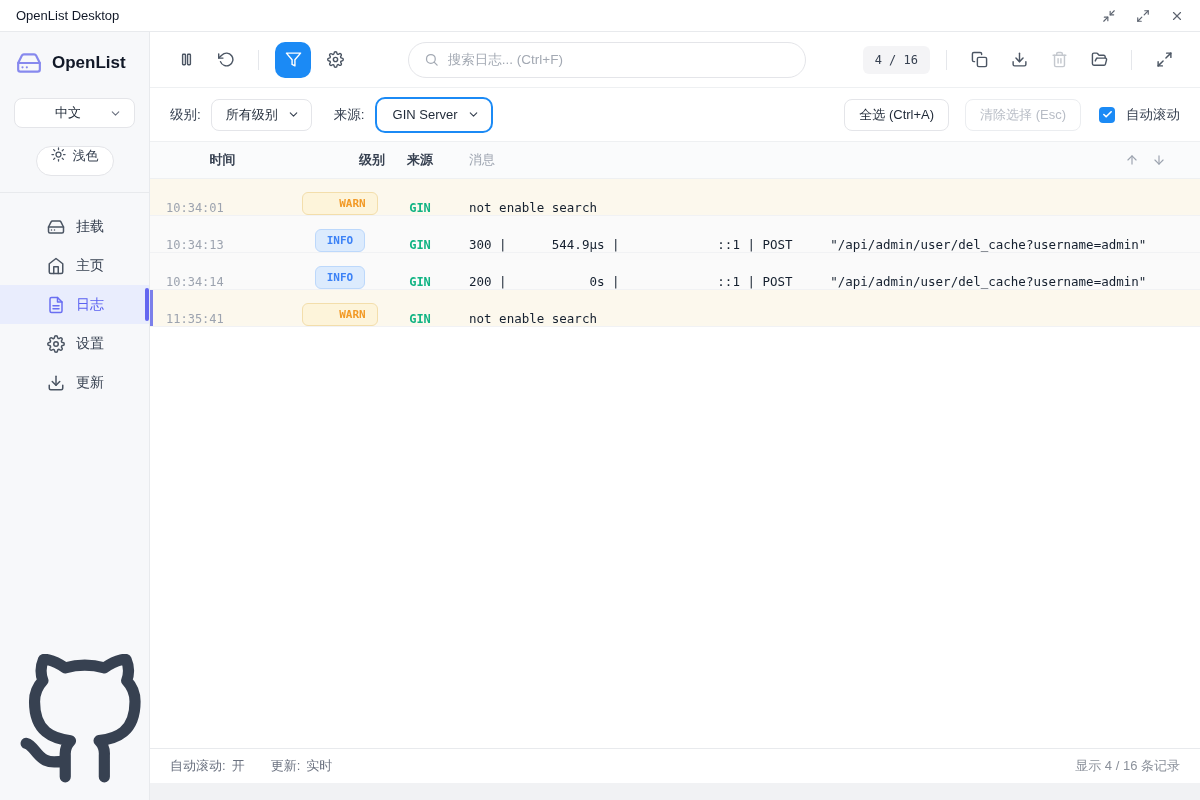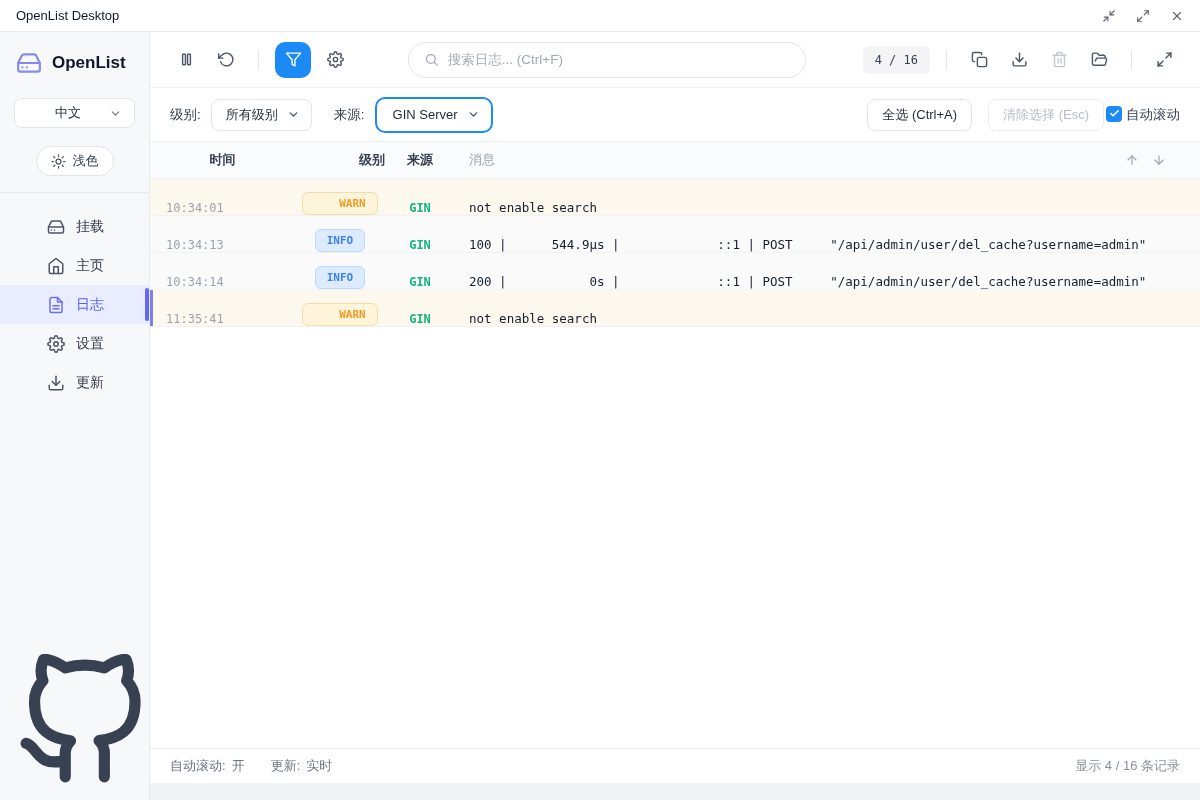--- a/index.html
+++ b/index.html
@@ -24,21 +24,21 @@
   .sidebar { width:150px; flex:none; background:#f7f8fa; border-right:1px solid #e8eaed;
     display:flex; flex-direction:column; }
   .brand { display:flex; align-items:center; gap:10px; padding:18px 16px 6px; }
   .brand .i { width:26px; height:26px; color:#8789ee; }
   .brand-name { font-size:17px; font-weight:700; color:#111827; }
   .lang-select { margin:16px 14px 4px; height:30px; background:#fff; border:1px solid #e4e5e9;
     border-radius:8px; display:flex; align-items:center; padding:0 12px; cursor:pointer;font-family:Liberation Mono, monospace; }
   .lang-select .val { flex:1; text-align:center; font-size:13px; color:#1f2937; }
   .lang-select .i { width:13px; height:13px; color:#6b7280; }
   .theme-btn { margin:14px auto 16px; height:30px; padding:0 14px; background:#fff;
-    border:1px solid #e4e5e9; border-radius:16px; display:flex; align-items:center; gap:7px;
+    border:1px solid #e4e5e9; border-radius:16px; display:flex; gap:7px;
     font-size:13px; color:#374151; cursor:pointer; }
   .theme-btn .i { width:15px; height:15px; color:#4b5563; }
   .sidebar-divider { border-top:1px solid #e8eaed; margin:0 0 14px; }
   .nav { display:flex; flex-direction:column; }
   .nav-item { height:39px; display:flex; align-items:center; gap:11px; padding-left:47px;
     font-size:14px; color:#374151; cursor:pointer; position:relative; }
   .nav-item .i { width:18px; height:18px; color:#4b5563; flex:none; }
   .nav-item.active { background:#e9edfd; color:#5a61f1; }
   .nav-item.active .i { color:#6a6ff2; }
   .nav-item.active::after { content:""; position:absolute; right:0; top:3px; bottom:3px;
@@ -81,21 +81,21 @@
     color:#1f2937; cursor:pointer; }
   .select .i { width:13px; height:13px; color:#374151; }
   .select.focused { border:2px solid #1b8af5; border-radius:10px; height:36px;
     padding:0 11px 0 16px; }
   .f-gap { width:22px; flex:none; }
   .f-flex { flex:1; }
   .btn { height:32px; padding:0 14px; background:#fff; border:1px solid #e4e5e9;
     border-radius:8px; font-size:13px; color:#1f2937; cursor:pointer;
     font-family:"Liberation Sans", sans-serif; }
   .btn.disabled { color:#b7bcc5; border-color:#ebedf0; cursor:default; }
-  .chk-wrap { display:flex; gap:4px; margin-left:2px; cursor:pointer; }
+  .chk-wrap { display:flex; align-items:center; gap:11px; margin-left:18px; cursor:pointer; }
   .checkbox { width:16px; height:16px; background:#1b8af5; border-radius:4px;
     display:flex; align-items:center; justify-content:center; color:#fff; }
   .checkbox .i { width:11px; height:11px; }
   .chk-label { font-size:13.5px; color:#374151; }
 
   
   .log-table { flex:1; min-height:0; overflow:hidden; display:flex; flex-direction:column; }
   .thead { height:37px; flex:none; background:#fafbfc; border-bottom:1px solid #eef0f2;
     display:flex; align-items:center; font-size:13px; font-weight:700; color:#374151; }
   .col-time { width:145px; flex:none; text-align:center; }
@@ -427,21 +427,21 @@
               </div>
     <div class="cell-source">GIN</div>
     <div class="cell-message">not enable search</div>
   </div>
             <div class="row info">
     <div class="cell-time">10:34:13</div>
     <div class="cell-level">
                 <span class="badge info">INFO</span>
               </div>
     <div class="cell-source">GIN</div>
-    <div class="cell-message">100 |      544.9µs |             ::1 | POST     "/api/admin/user/del_cache?username=admin"</div>
+    <div class="cell-message">300 |      544.9µs |             ::1 | POST     "/api/admin/user/del_cache?username=admin"</div>
   </div>
             <div class="row info">
     <div class="cell-time">10:34:14</div>
     <div class="cell-level">
                 <span class="badge info">INFO</span>
               </div>
     <div class="cell-source">GIN</div>
     <div class="cell-message">200 |           0s |             ::1 | POST     "/api/admin/user/del_cache?username=admin"</div>
   </div>
             <div class="row warn current">

